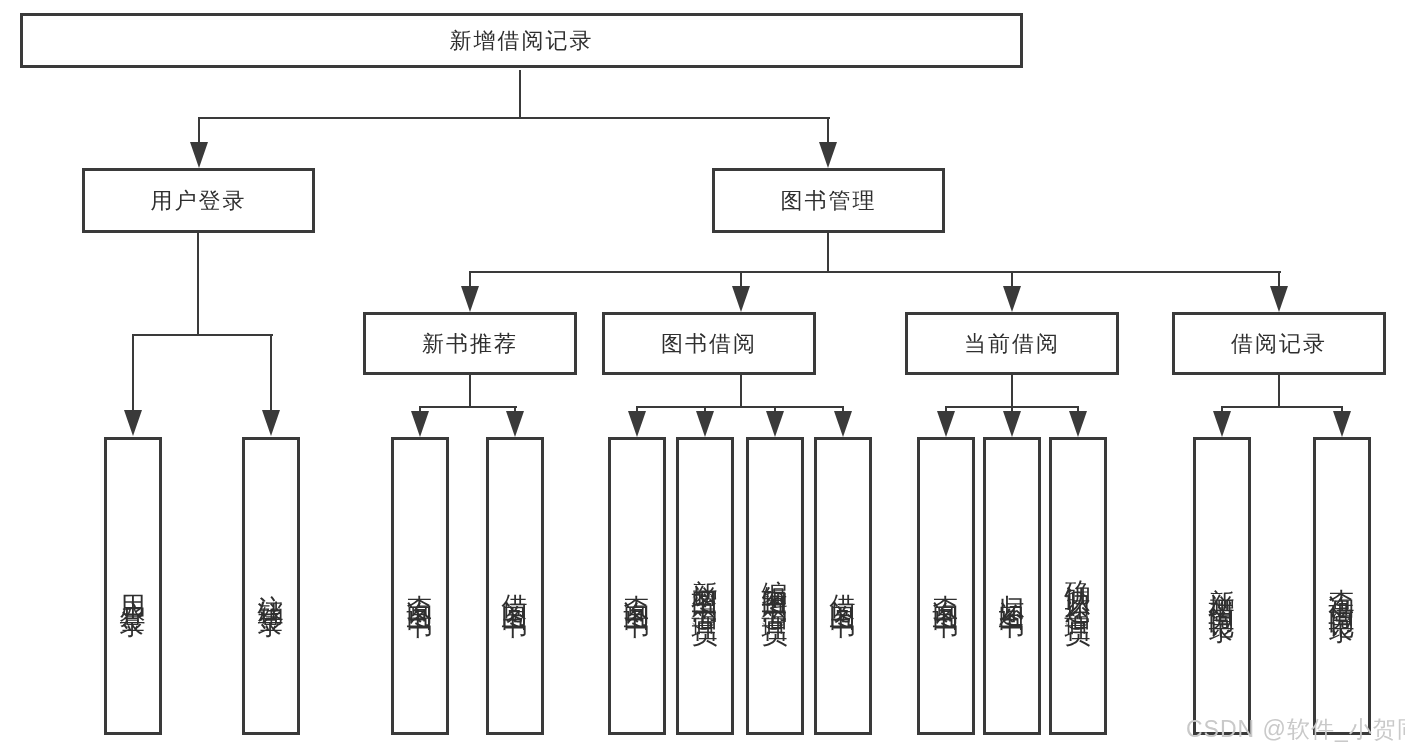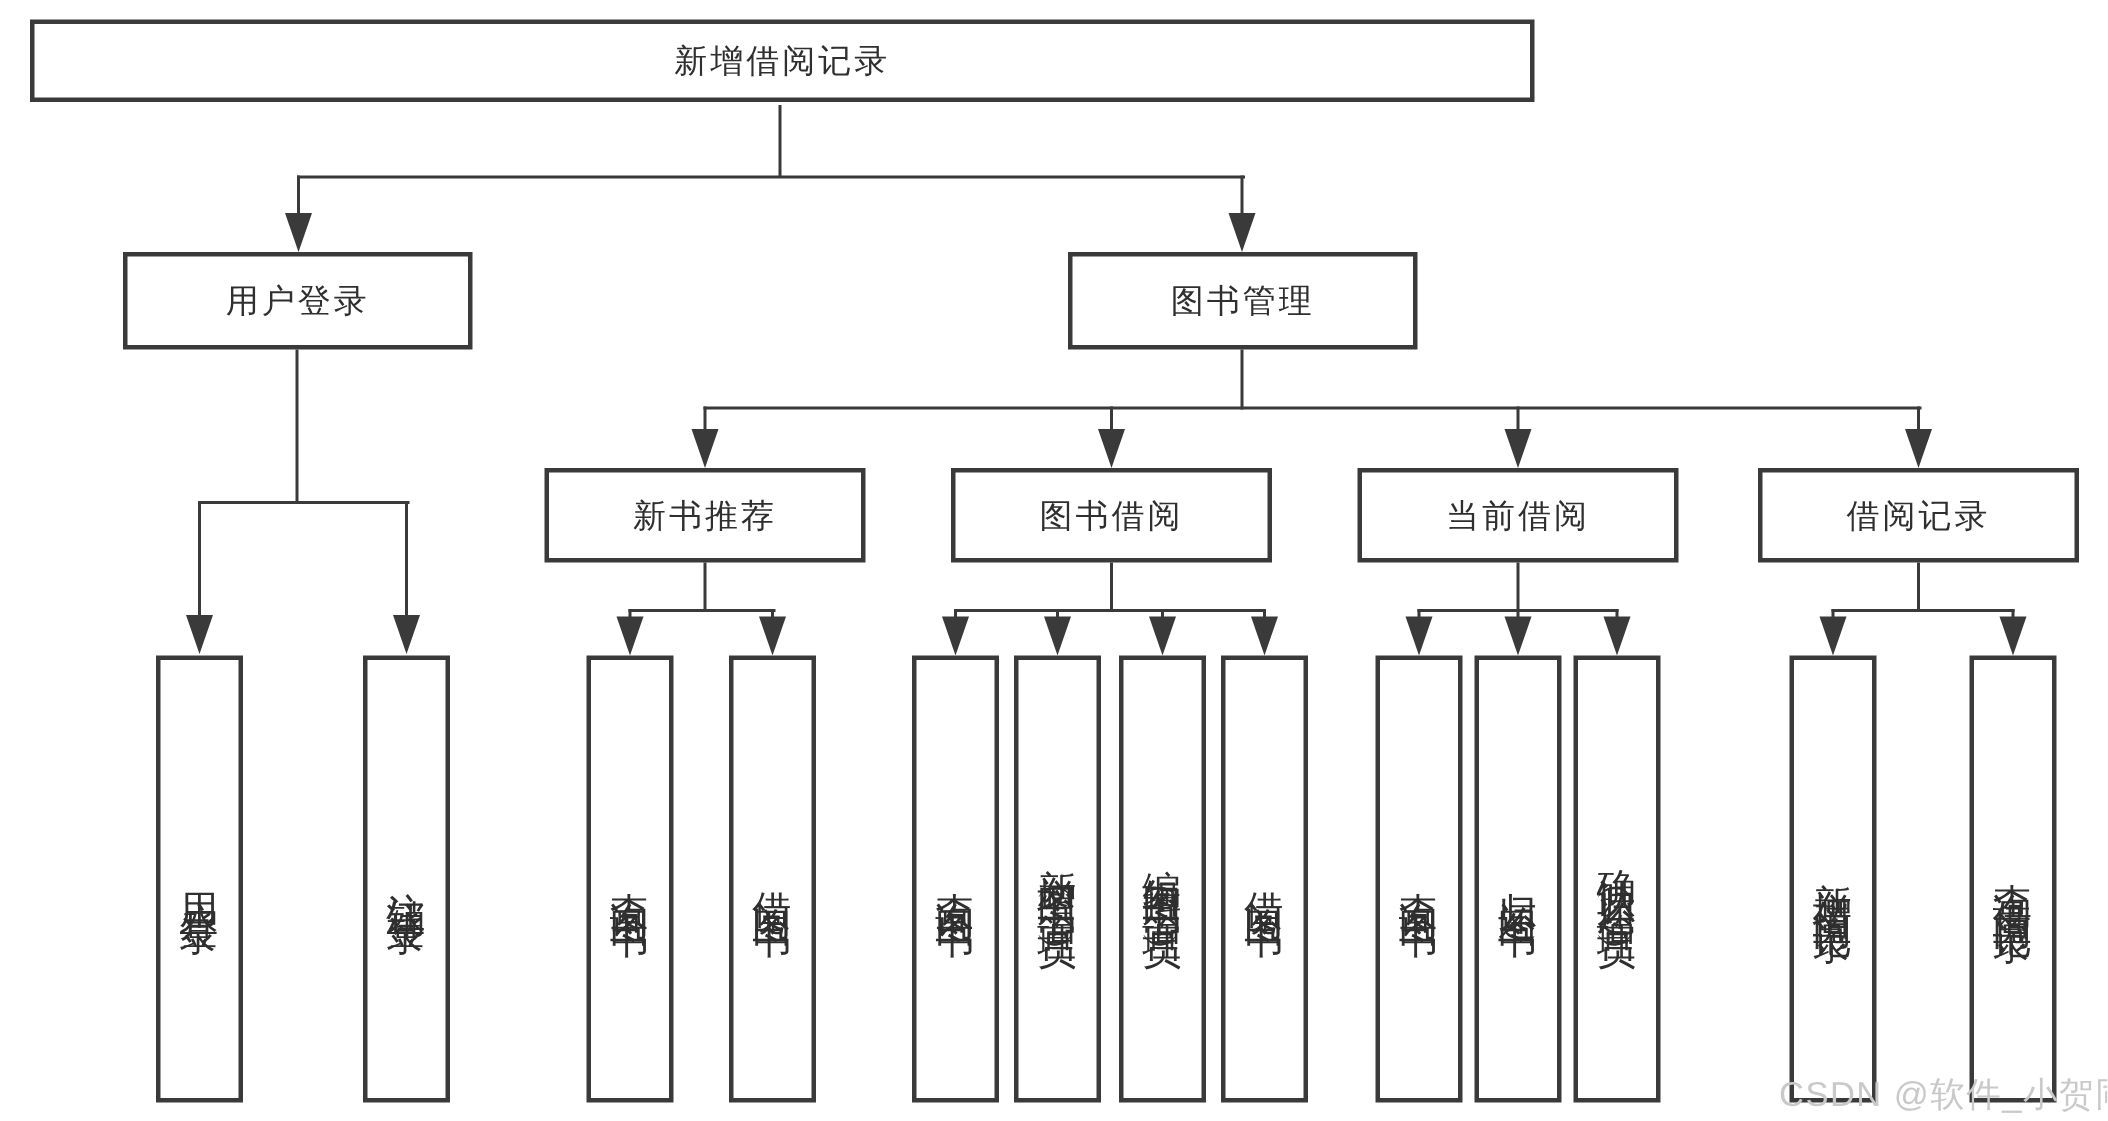--- a/index.html
+++ b/index.html
@@ -109,21 +109,21 @@
   <div class="vline" style="left:1011px;top:271px;width:2px;height:18px"></div>
   <div class="vline" style="left:1278px;top:271px;width:2px;height:18px"></div>
   <div class="arrow" style="left:461px;top:286px"></div>
   <div class="arrow" style="left:732px;top:286px"></div>
   <div class="arrow" style="left:1003px;top:286px"></div>
   <div class="arrow" style="left:1270px;top:286px"></div>
 
   <div class="box" style="left:363px;top:312px;width:214px;height:63px">
     <span class="lbl">新书推荐</span>
   </div>
-  <div class="box" style="left:634px;top:312px;width:214px;height:63px">
+  <div class="box" style="left:602px;top:312px;width:214px;height:63px">
     <span class="lbl">图书借阅</span>
   </div>
   <div class="box" style="left:1172px;top:312px;width:214px;height:63px">
     <span class="lbl">借阅记录</span>
   </div>
   <div class="box" style="left:905px;top:312px;width:214px;height:63px">
     <span class="lbl">当前借阅</span>
   </div>
 
   <div class="vline" style="left:469px;top:375px;width:2px;height:33px"></div>

